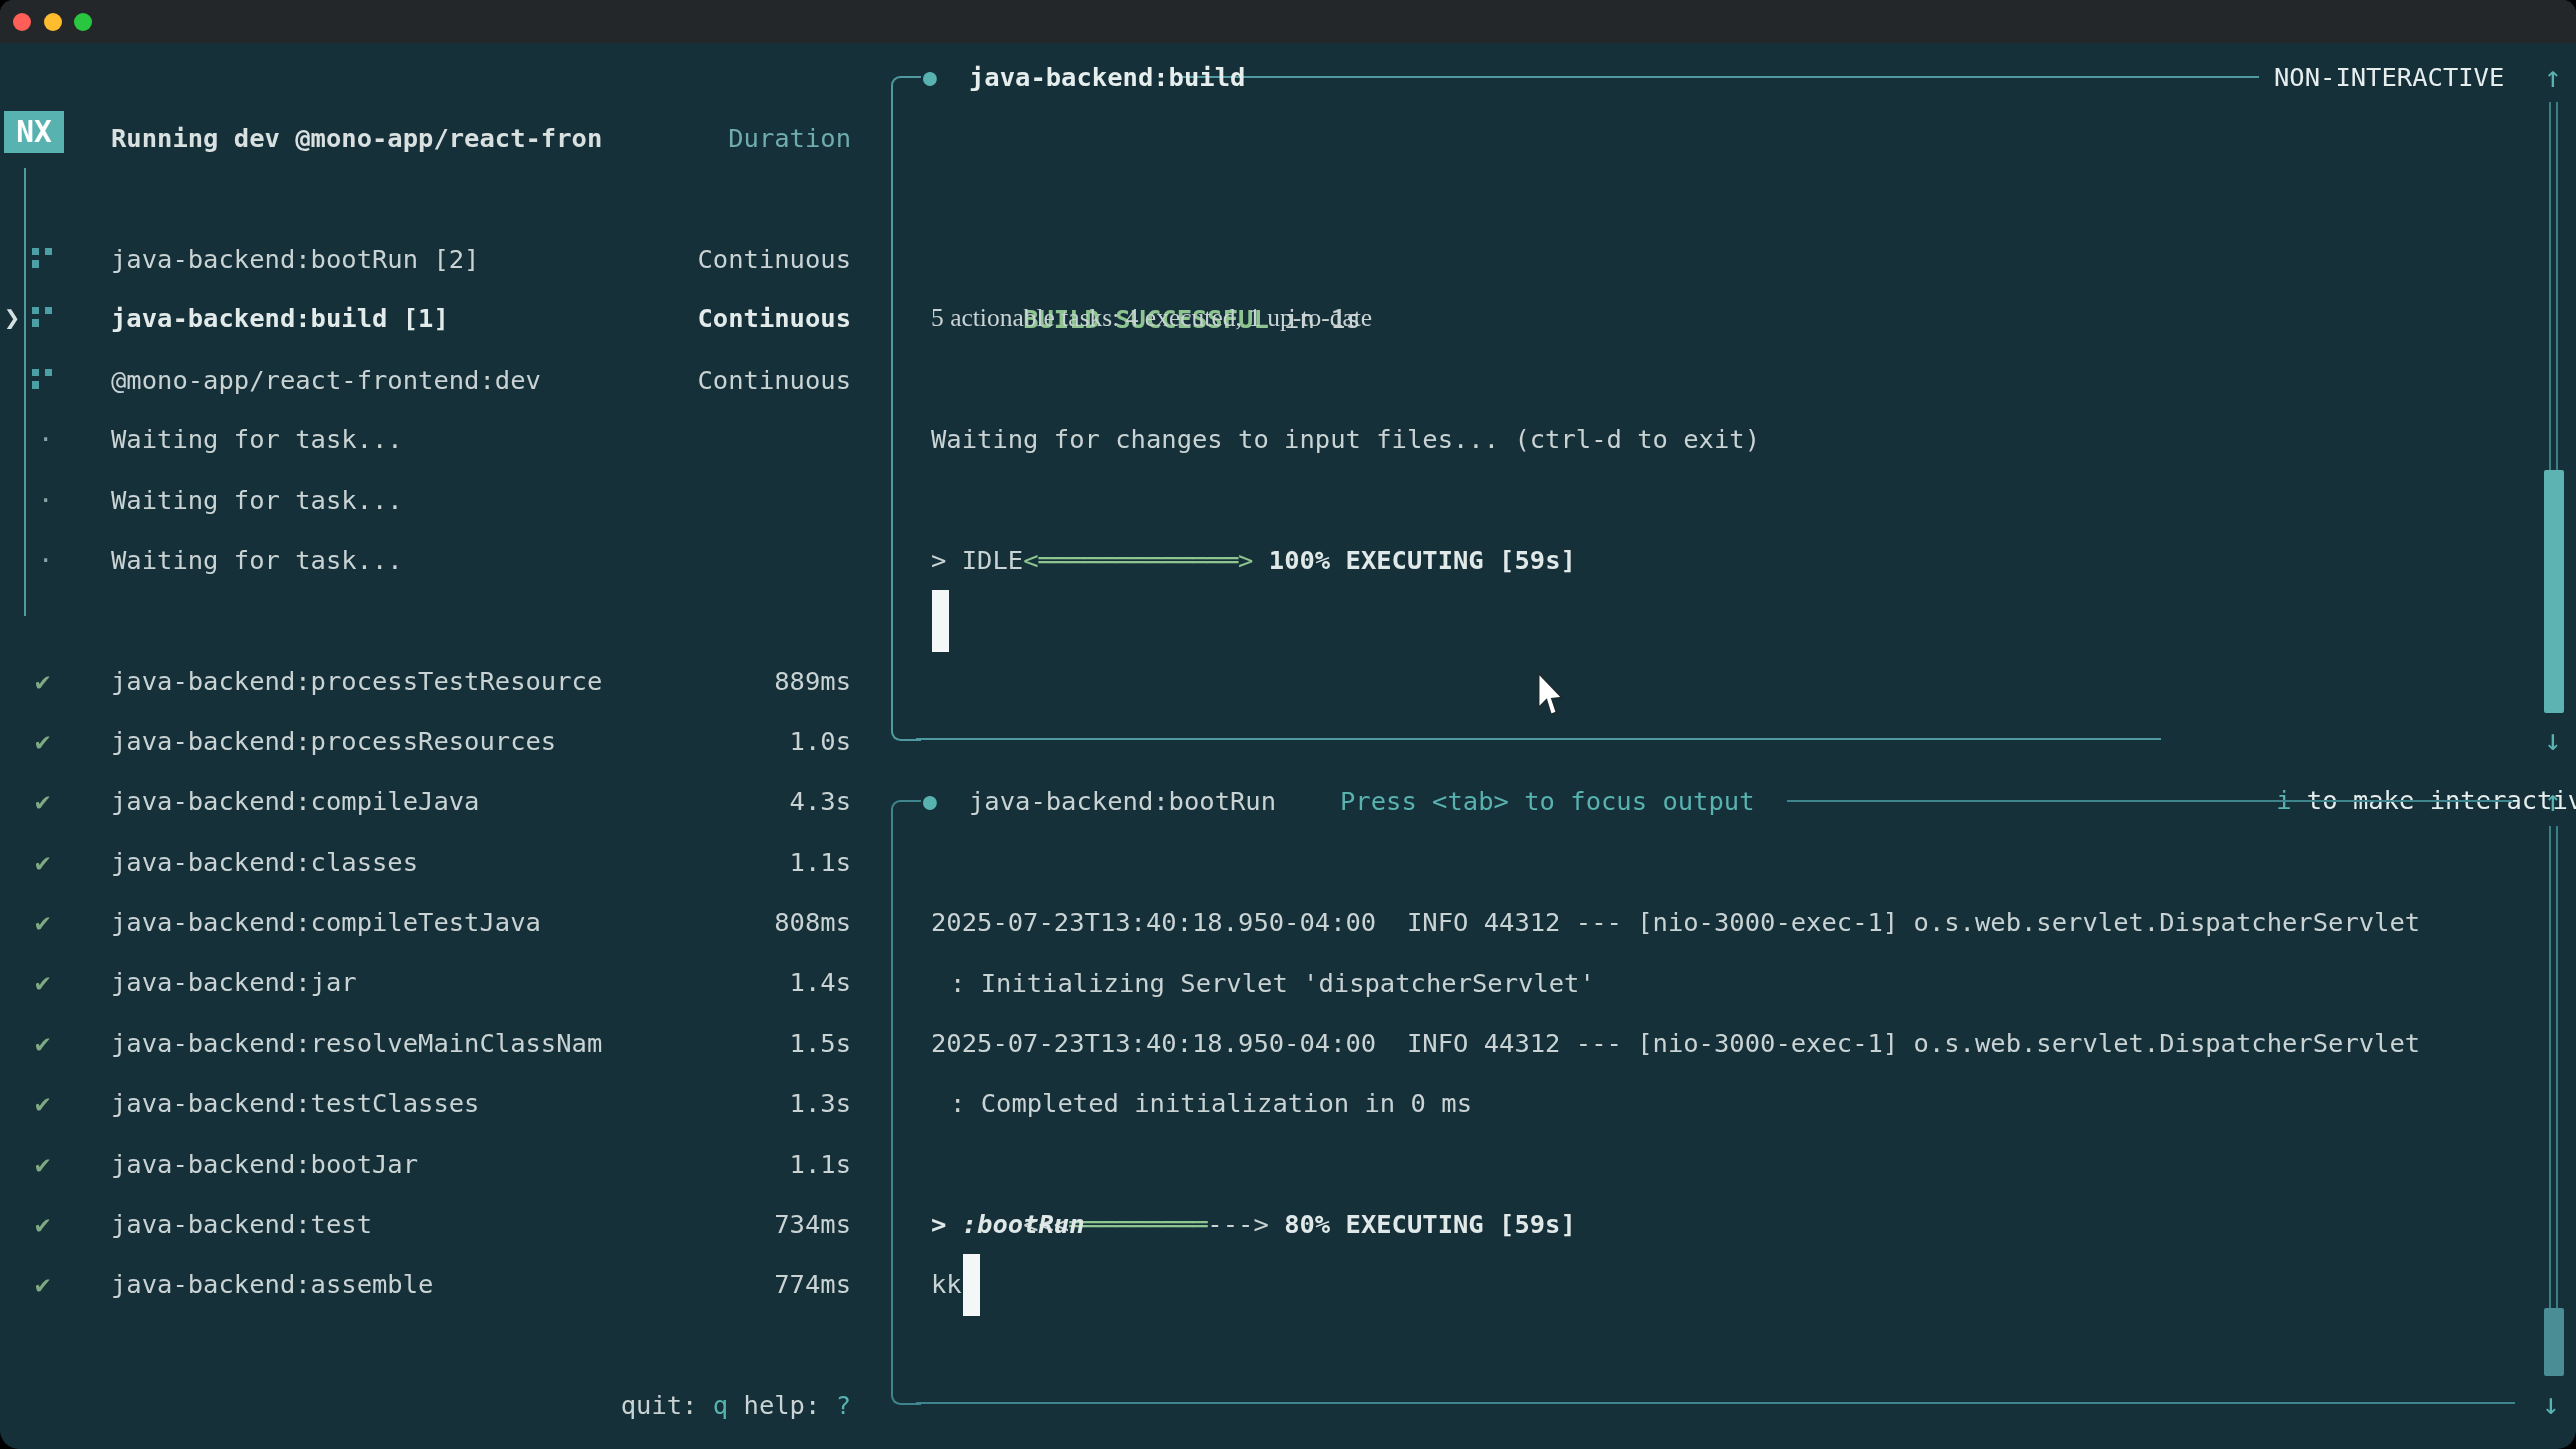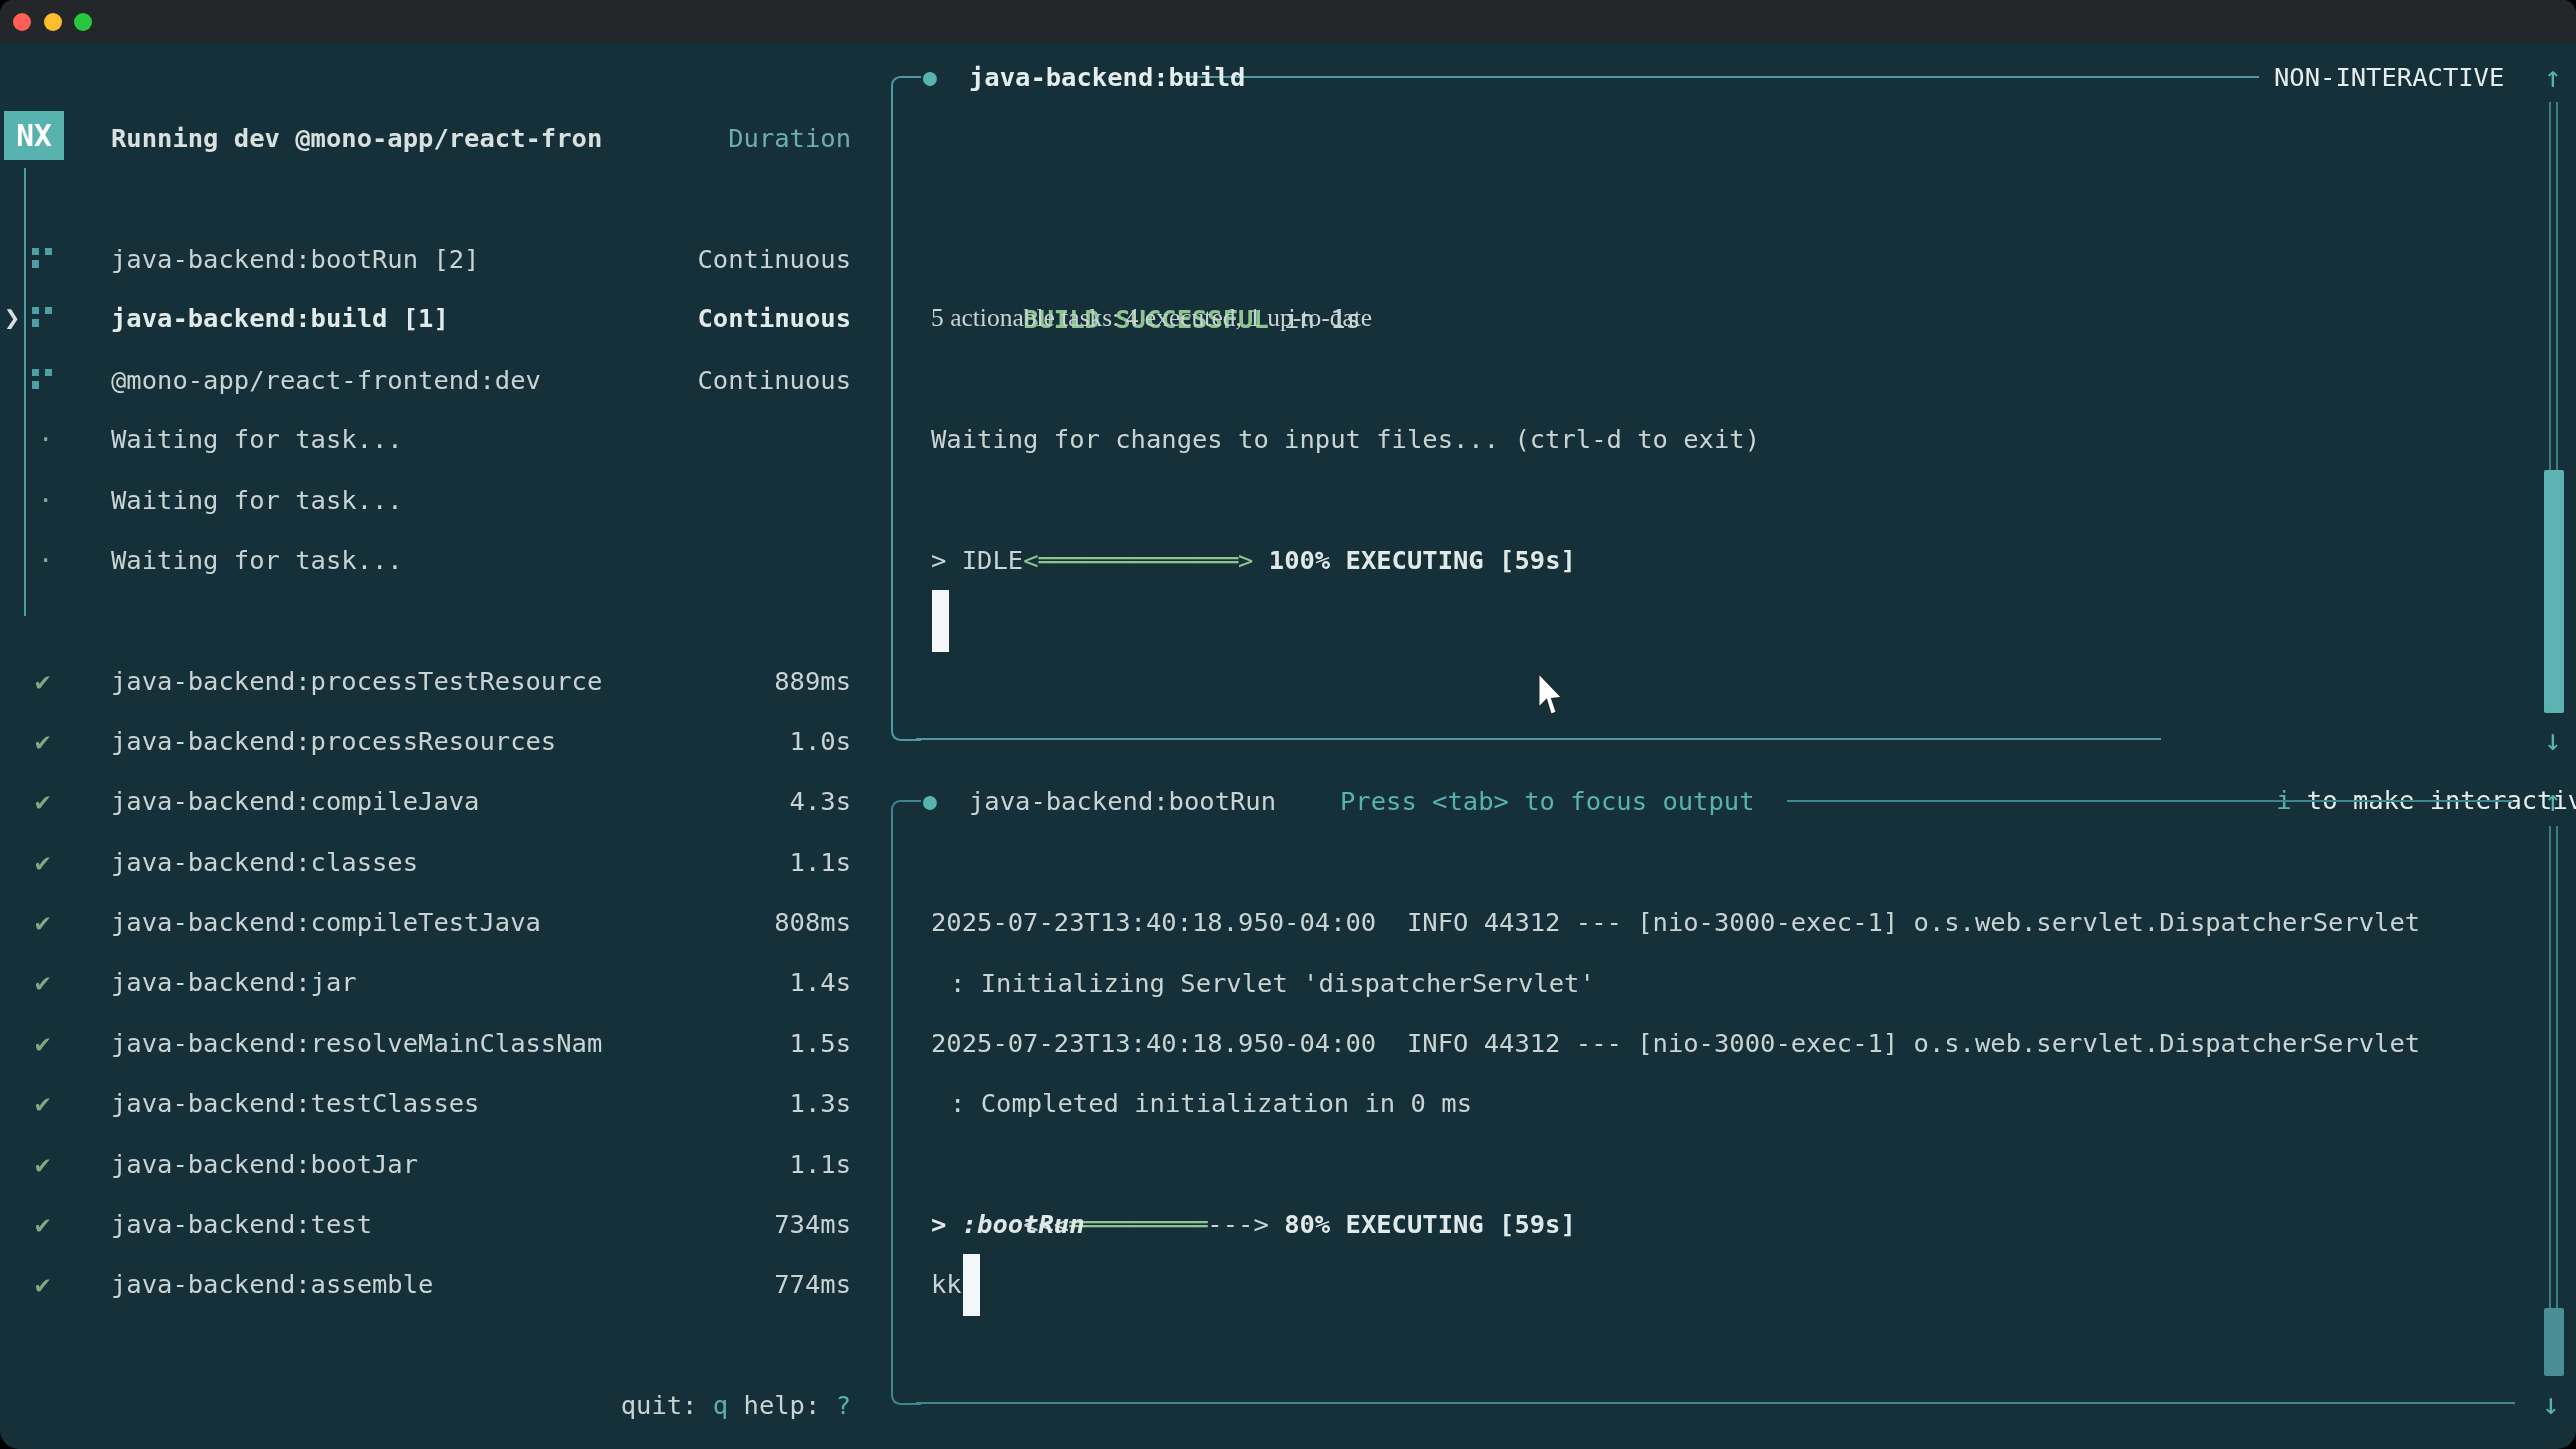--- a/index.html
+++ b/index.html
@@ -44,21 +44,21 @@
 <body>
 
 <div id="window">
   <div id="titlebar">
     <span class="light" style="left:13.4px;background:#ff5f57"></span>
     <span class="light" style="left:44px;background:#febc2e"></span>
     <span class="light" style="left:74px;background:#29c73f"></span>
   </div>
 
   <div>
-    <div style="position:absolute;left:4px;top:111px;width:60px;height:49px;background:var(--accent,#58b2b0);
+    <div style="position:absolute;left:4px;top:111px;width:60px;height:42px;background:var(--accent,#58b2b0);
                 display:flex;align-items:center;justify-content:center;font-size:29.5px;font-weight:bold;color:#fff;text-align:center;">NX</div>
     <div class="bline" style="left:23.5px;top:168px;width:2px;height:448px;"></div>
 
     <span class="t bold" style="left:111px;top:108px;color:#d8e0e0;">Running dev @mono-app/react-fron</span>
     <span class="t" style="right:1725px;top:108px;"></span>
     <span class="t" style="left:0;top:108px;width:851px;text-align:right;color:#6fadad;display:inline-block;">Duration</span>
 
     <div class="row" style="top:229px">
       <span class="spinner">
           <i></i>

